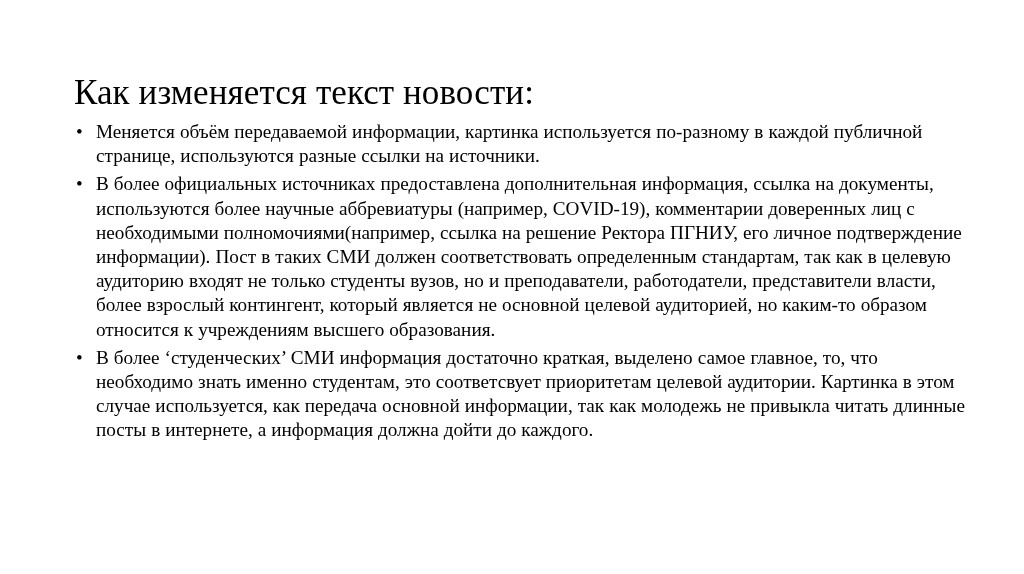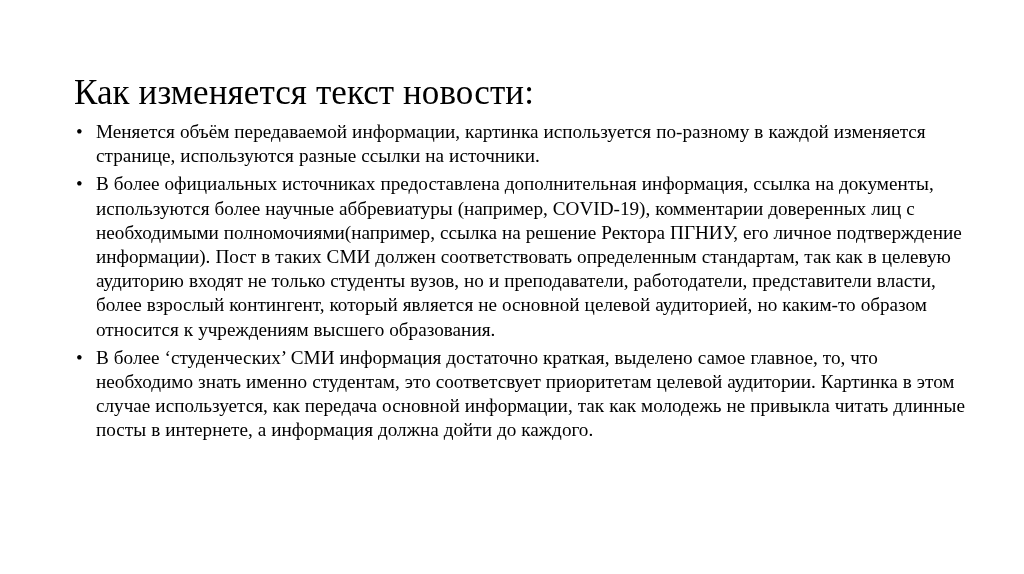--- a/index.html
+++ b/index.html
@@ -88,21 +88,21 @@
 
 <div class="slide" style="background-color: rgb(255, 255, 255);">
 
   <h1 class="slide-title">Как изменяется текст новости:</h1>
 
   <div class="slide-body">
     <ul class="bullet-list">
 
       <li class="bullet-item">
         <span class="bullet-marker">•</span>
-        <span class="bullet-text">Меняется объём передаваемой информации, картинка используется по-разному в каждой изменяется странице, используются разные ссылки на источники.</span>
+        <span class="bullet-text">Меняется объём передаваемой информации, картинка используется по-разному в каждой публичной странице, используются разные ссылки на источники.</span>
       </li>
 
       <li class="bullet-item">
         <span class="bullet-marker">•</span>
         <span class="bullet-text">В более официальных источниках предоставлена дополнительная информация, ссылка на документы, используются более научные аббревиатуры (например, COVID-19), комментарии доверенных лиц с необходимыми полномочиями(например, ссылка на решение Ректора ПГНИУ, его личное подтверждение информации). Пост в таких СМИ должен соответствовать определенным стандартам, так как в целевую аудиторию входят не только студенты вузов, но и преподаватели, работодатели, представители власти, более взрослый контингент, который является не основной целевой аудиторией, но каким-то образом относится к учреждениям высшего образования.</span>
       </li>
 
       <li class="bullet-item">
         <span class="bullet-marker">•</span>
         <span class="bullet-text">В более ‘студенческих’ СМИ информация достаточно краткая, выделено самое главное, то, что необходимо знать именно студентам, это соответсвует приоритетам целевой аудитории. Картинка в этом случае используется, как передача основной информации, так как молодежь не привыкла читать длинные посты в интернете, а информация должна дойти до каждого.</span>

